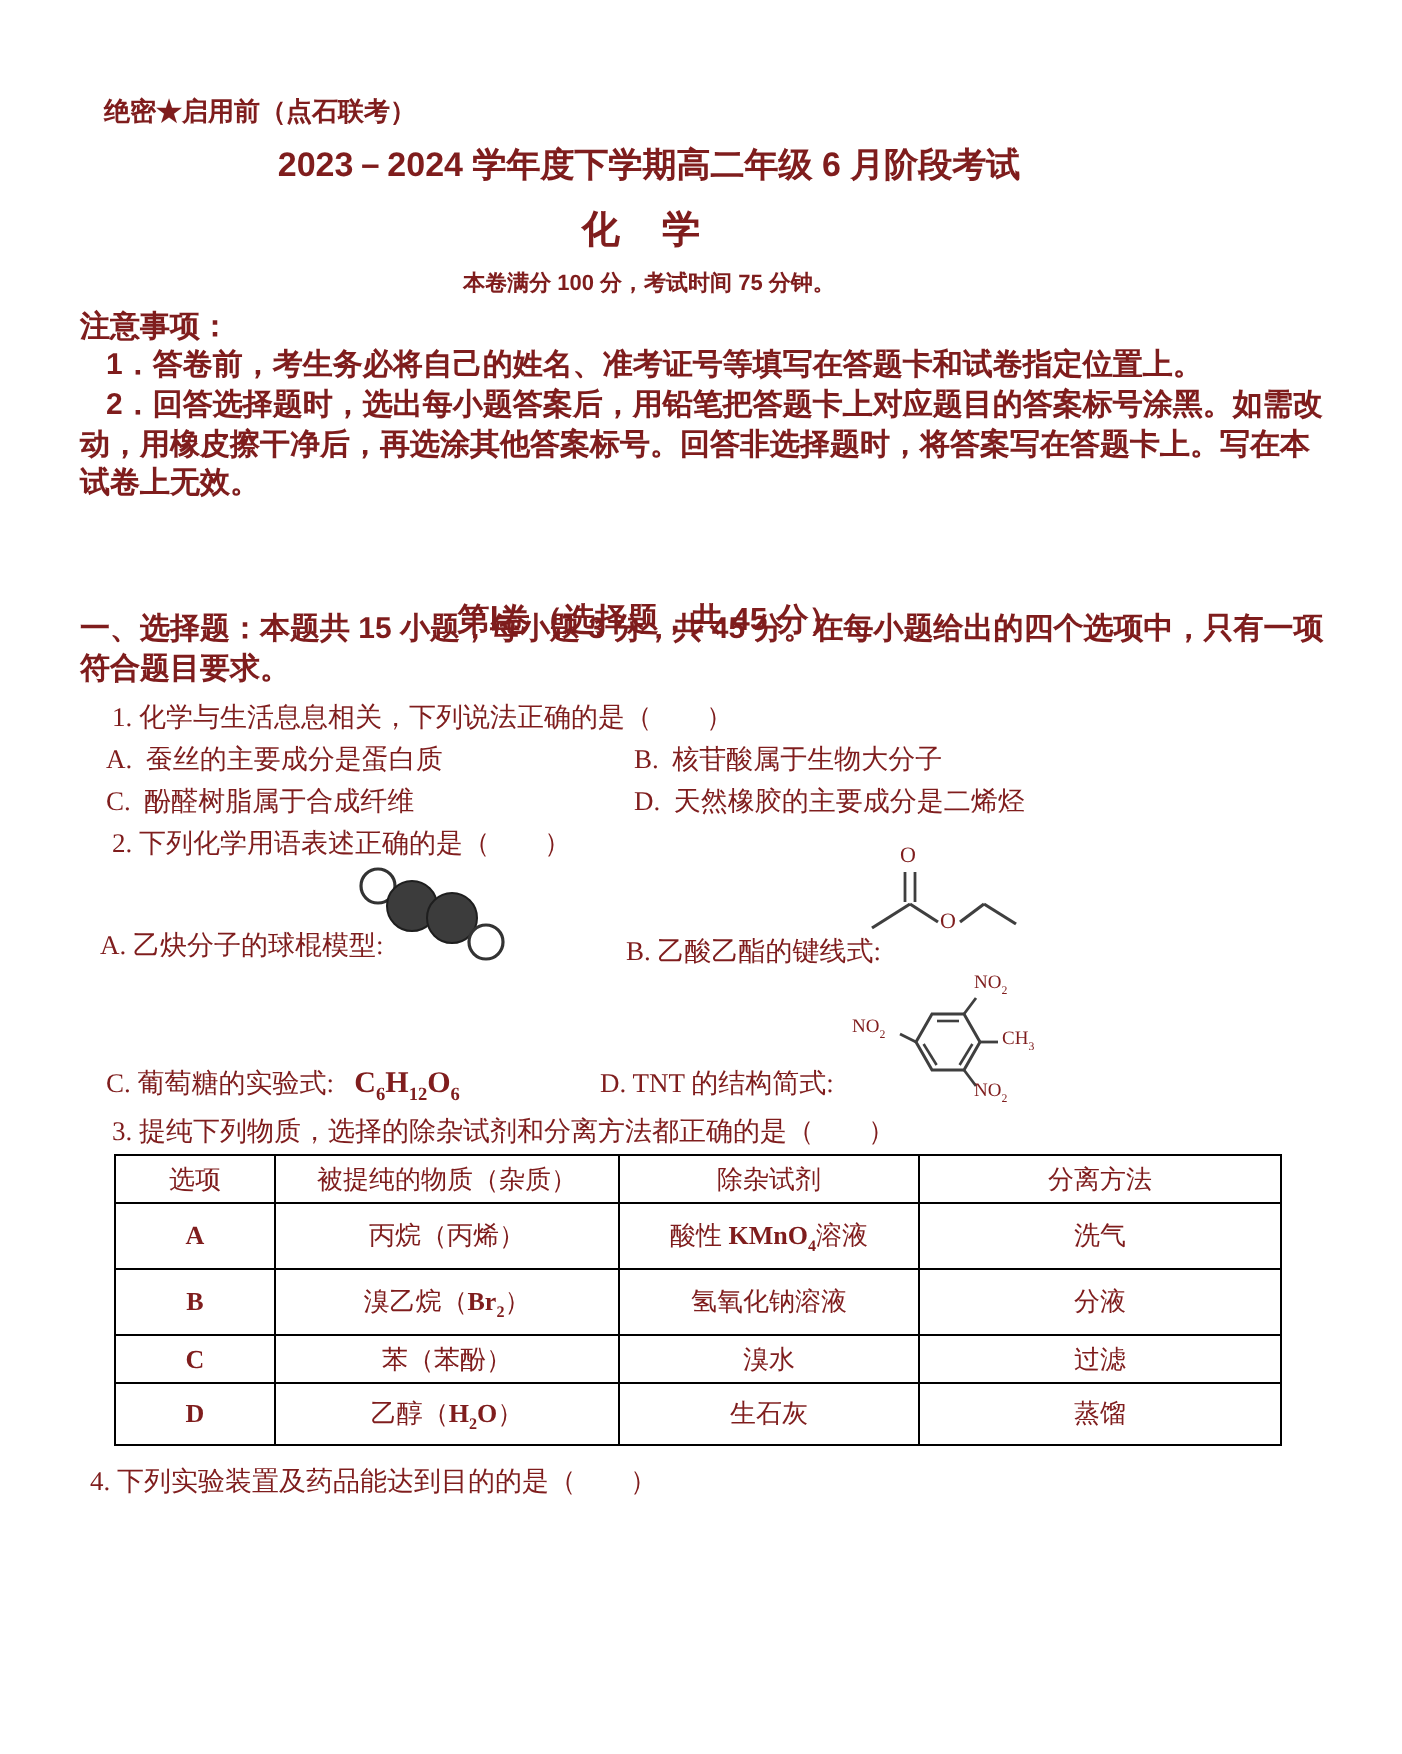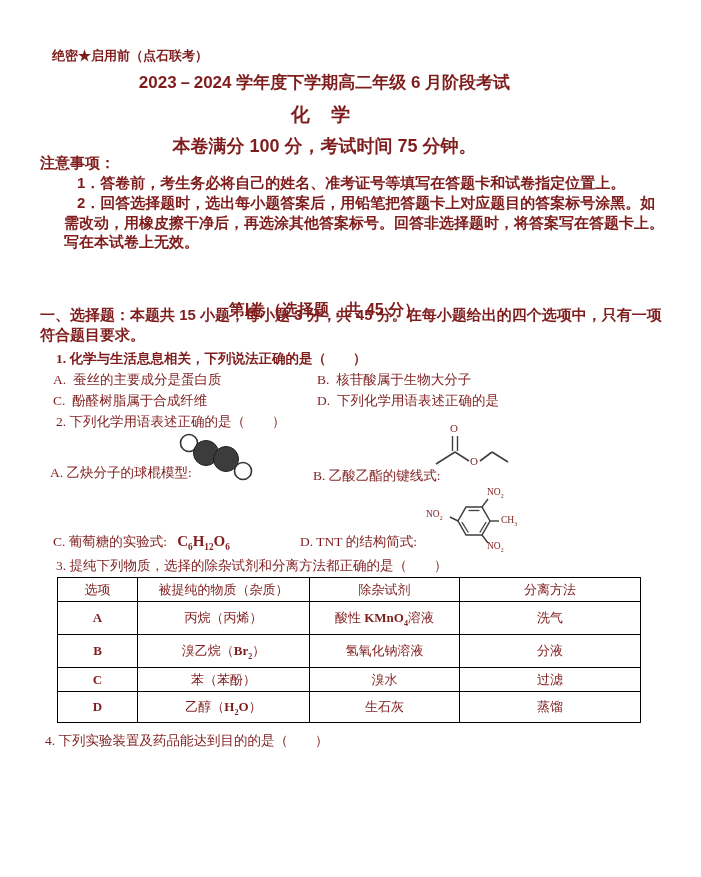--- a/index.html
+++ b/index.html
@@ -9,21 +9,21 @@
   }
   .abs { position:absolute; }
   .hei { font-family:"Liberation Sans", sans-serif; font-weight:bold; }
   .center { left:0; width:649px; text-align:center; }
   .body-text { font-size:13.5px; }
   .chem { font-family:"Liberation Serif", serif; }
   .bold-chem .chem { font-weight:bold; }
   sub { font-size:0.62em; line-height:0; }
 
   .notes { width:624px; font-size:15px; line-height:19.8px; }
-  .notes .note { text-indent:13px;margin-left:24px; }
+  .notes .note { text-indent:13px; }
   .intro { width:624px; font-size:15px; line-height:20px; }
 
   table.q3 { border-collapse:collapse; table-layout:fixed; width:583px; }
   table.q3 th, table.q3 td {
     border:1.4px solid #000; text-align:center; vertical-align:middle;
     font-weight:normal; font-size:13px; padding:0;
   }
   table.q3 tr.hdr   { height:24px; }
   table.q3 tr.row-0 { height:33px; }
   table.q3 tr.row-1 { height:33px; }
@@ -37,51 +37,51 @@
 <body>
 
 <div class="page">
 
   <div class="abs hei" style="left:52px; top:47px; font-size:13px;">绝密★启用前（点石联考）</div>
 
   <div class="abs hei center" style="top:71px; font-size:17px;">2023－2024 学年度下学期高二年级 6 月阶段考试</div>
 
   <div class="abs hei center" style="top:102px; font-size:19px; letter-spacing:8px;">化 学</div>
 
-  <div class="abs hei center" style="top:134px; font-size:18px;">本卷满分 100 分，考试时间 75 分钟。</div>
+  <div class="abs hei center" style="top:134px; font-size:11px;">本卷满分 100 分，考试时间 75 分钟。</div>
 
   <div class="abs hei" style="left:40px; top:154px; font-size:15px;">注意事项：</div>
 
   <div class="abs hei notes" style="left:40px; top:173px;">
     <div class="note">1．答卷前，考生务必将自己的姓名、准考证号等填写在答题卡和试卷指定位置上。</div>
     <div class="note">2．回答选择题时，选出每小题答案后，用铅笔把答题卡上对应题目的答案标号涂黑。如需改动，用橡皮擦干净后，再选涂其他答案标号。回答非选择题时，将答案写在答题卡上。写在本试卷上无效。</div>
   </div>
 
 
   <div class="abs hei center" style="top:300px; font-size:16px;">第Ⅰ卷（选择题，共 45 分）</div>
 
   <div class="abs hei intro" style="left:40px; top:305px;">一、选择题：本题共 15 小题，每小题 3 分，共 45 分。在每小题给出的四个选项中，只有一项符合题目要求。</div>
 
-  <div class="abs body-text" style="left:56px; top:350px;font-weight:bold;">1. 化学与生活息息相关，下列说法正确的是（　　）</div>
+  <div class="abs body-text" style="left:56px; top:350px;">1. 化学与生活息息相关，下列说法正确的是（　　）</div>
 
   <div class="abs body-text" style="left:53px; top:371px;">
     <span>A.</span>&nbsp;
     <span>蚕丝的主要成分是蛋白质</span>
   </div>
   <div class="abs body-text" style="left:317px; top:371px;">
     <span>B.</span>&nbsp;
     <span>核苷酸属于生物大分子</span>
   </div>
   <div class="abs body-text" style="left:53px; top:392px;">
     <span>C.</span>&nbsp;
     <span>酚醛树脂属于合成纤维</span>
   </div>
   <div class="abs body-text" style="left:317px; top:392px;">
     <span>D.</span>&nbsp;
-    <span>下列化学用语表述正确的是</span>
+    <span>天然橡胶的主要成分是二烯烃</span>
   </div>
 
   <div class="abs body-text" style="left:56px; top:413px;">2. 下列化学用语表述正确的是（　　）</div>
 
   <div class="abs body-text" style="left:50px; top:464px;">A. 乙炔分子的球棍模型:</div>
 
   <div class="abs" style="left:175px; top:430px; width:82px; height:56px;">
     <svg width="82" height="56" viewBox="0 0 82 56">
       <circle cx="14" cy="13" r="8.5" fill="#ffffff" stroke="#333" stroke-width="1.6"></circle>
       <circle cx="31" cy="23" r="12.5" fill="#3c3c3c" stroke="#1e1e1e" stroke-width="1"></circle>

